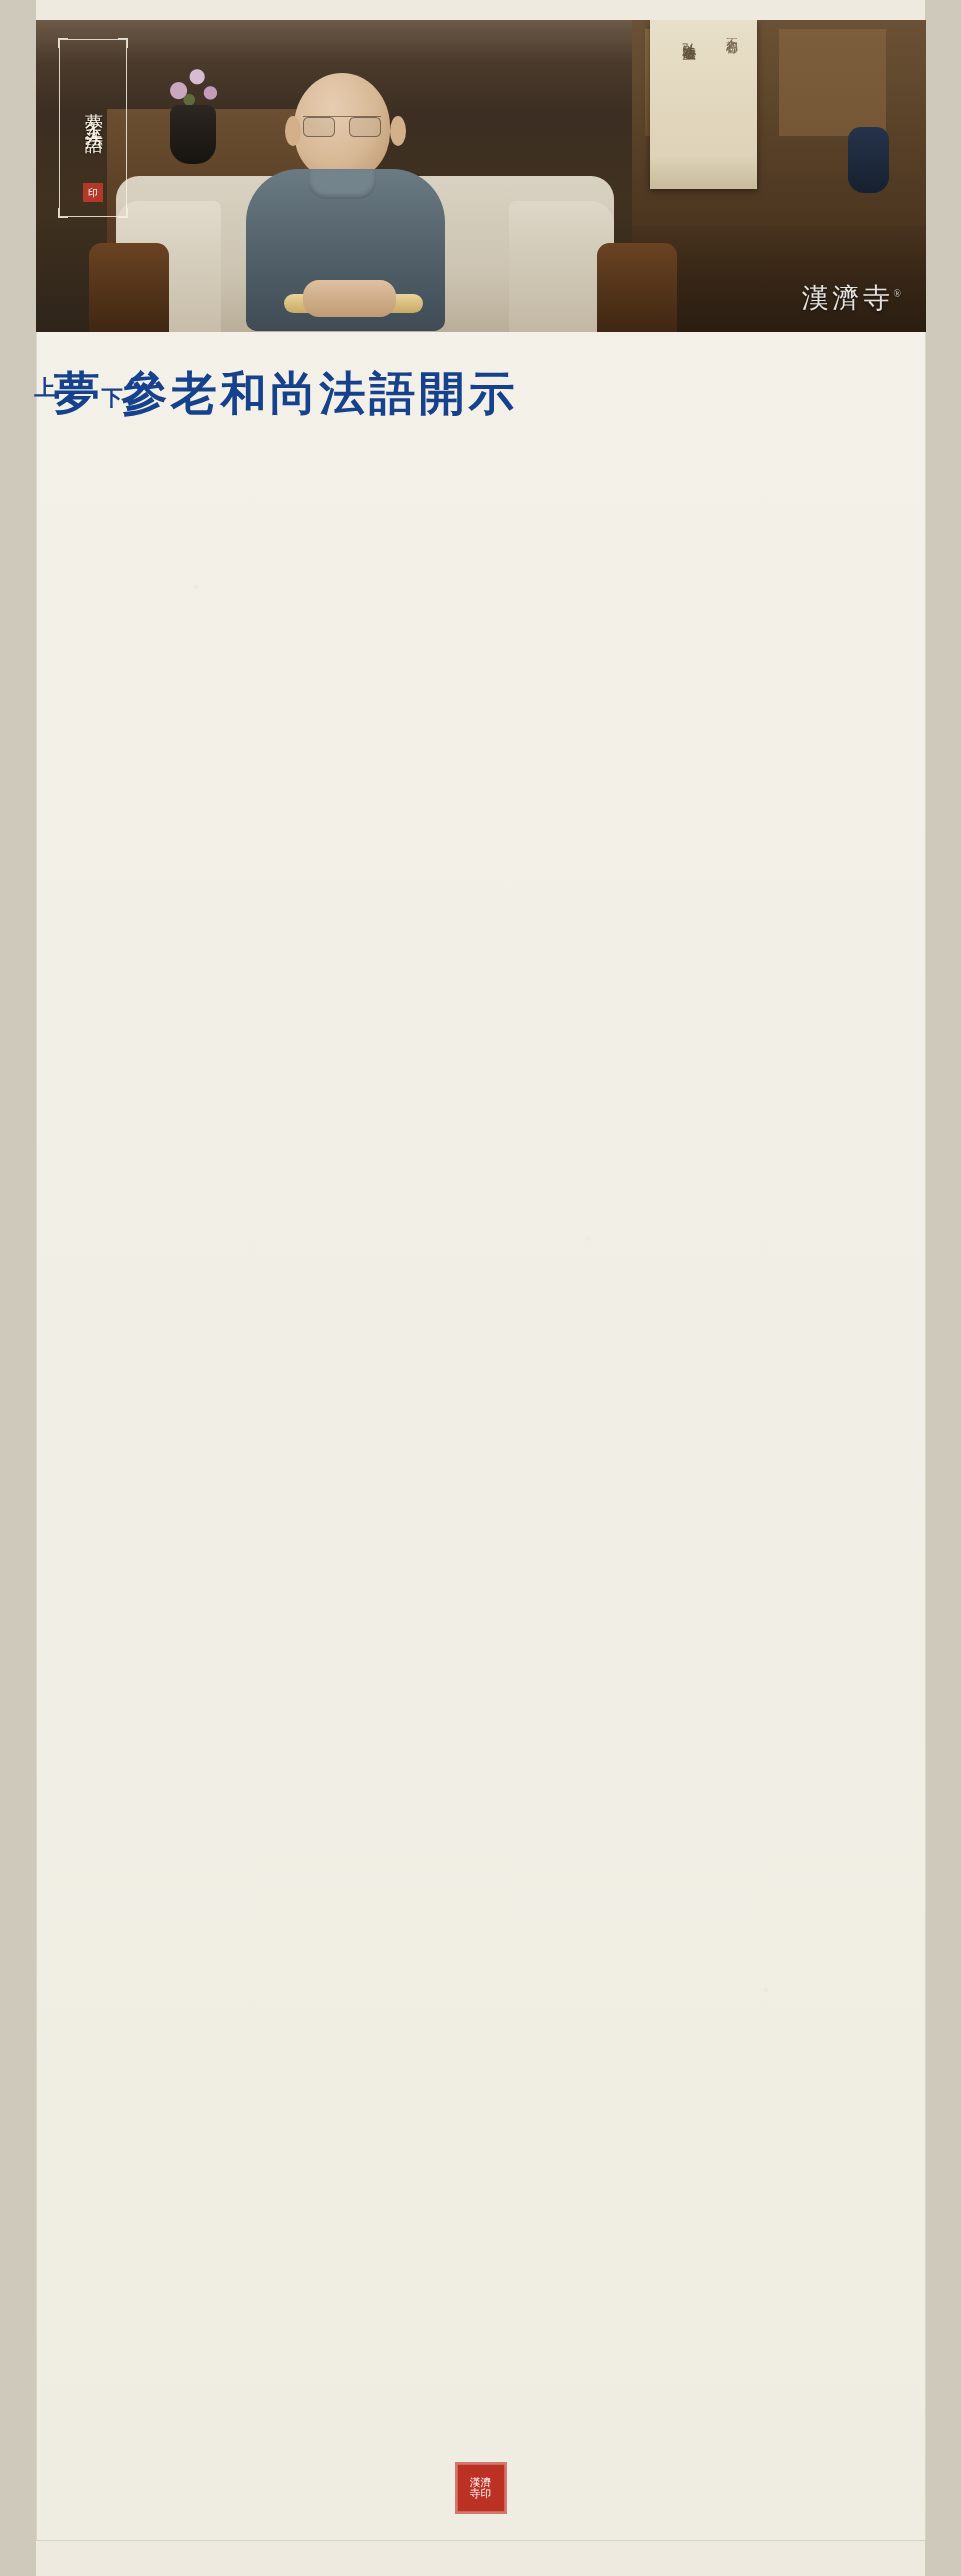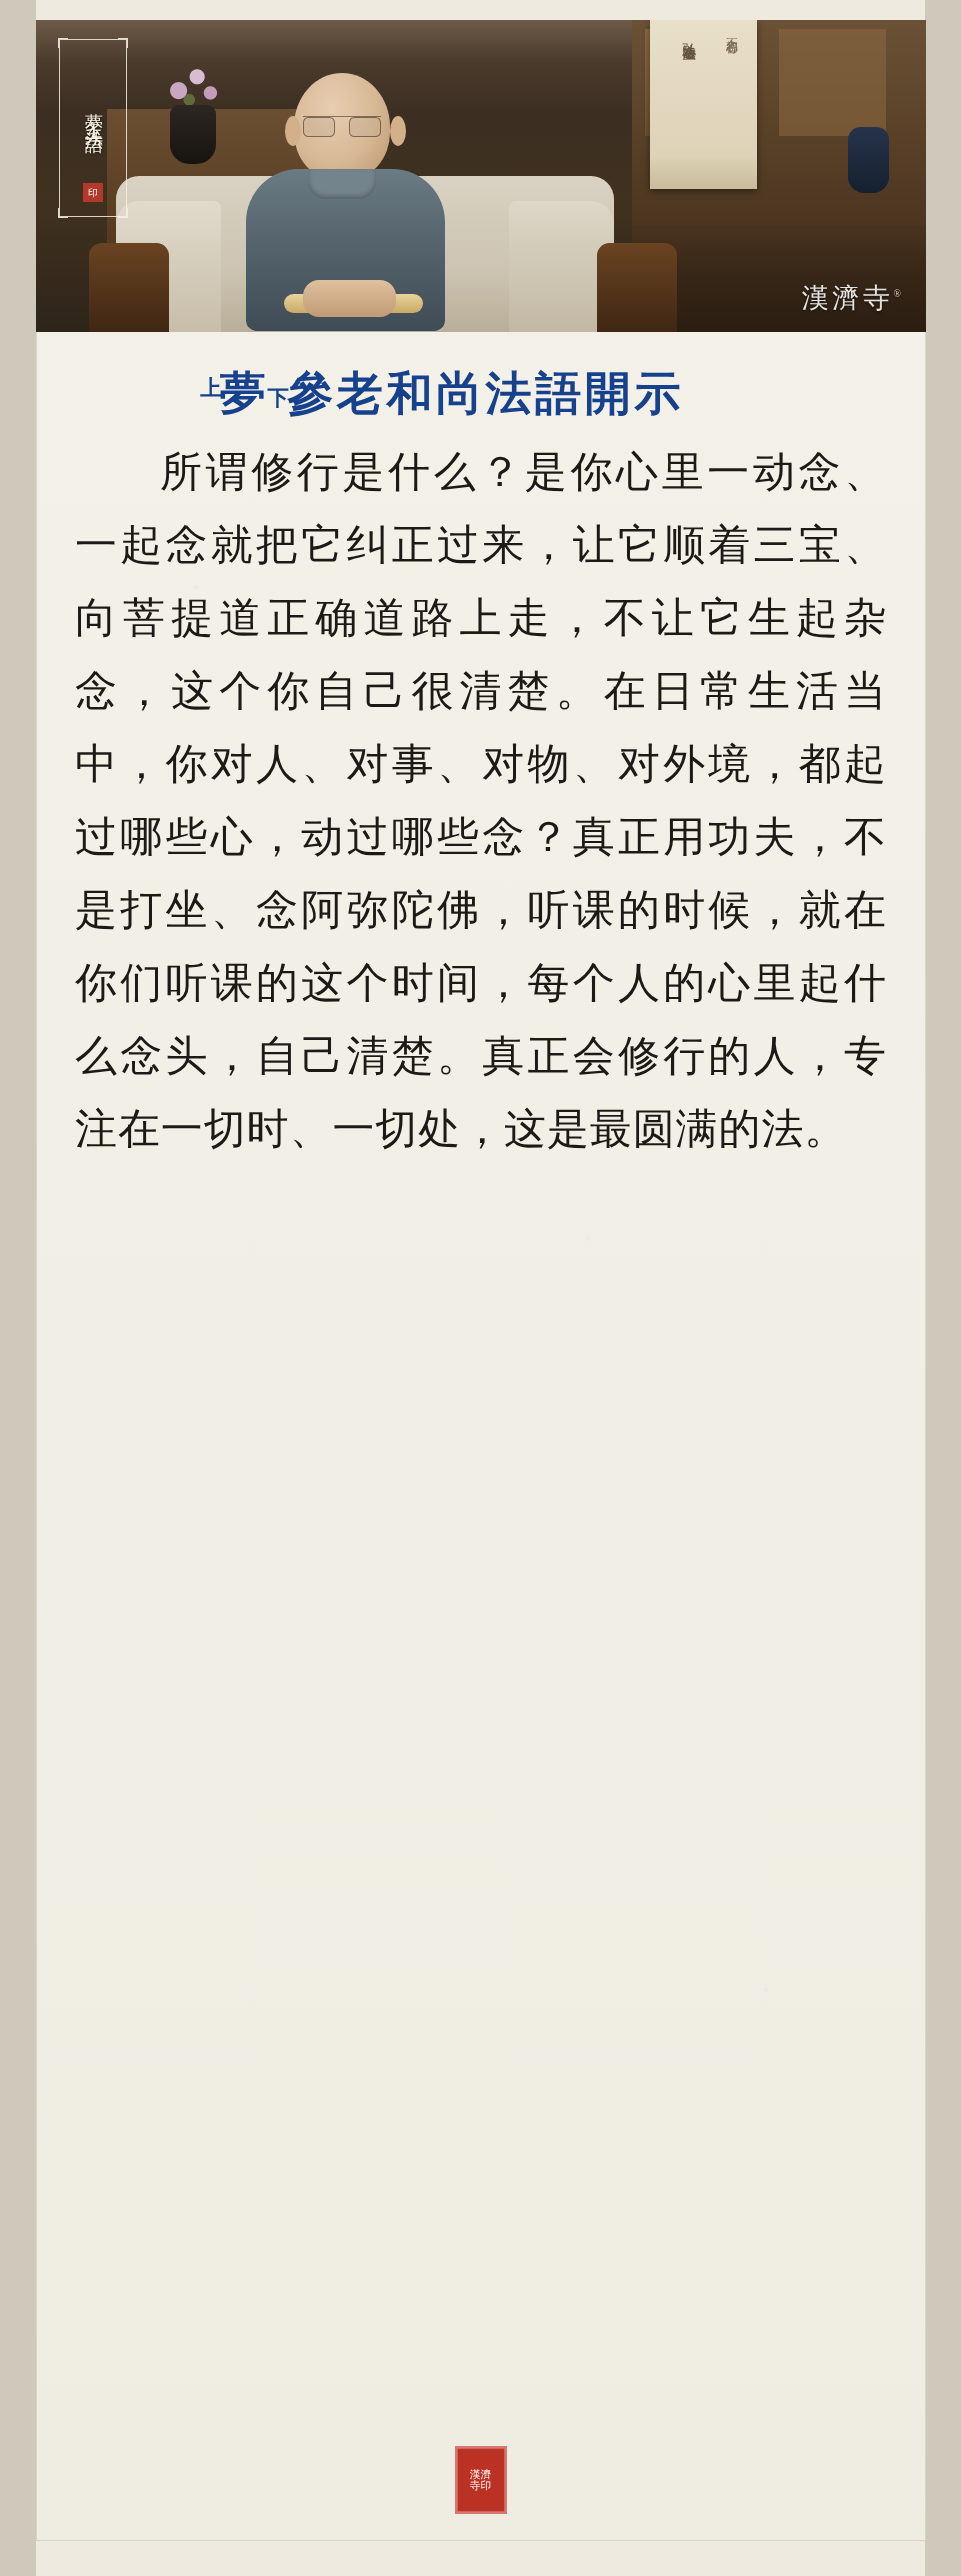--- a/index.html
+++ b/index.html
@@ -287,27 +287,27 @@
   .ph-badge i.c2 { right: -1.8px; top: -1.8px; border-left: none; border-bottom: none;}
   .ph-badge i.c3 { left: -1.8px; bottom: -1.8px; border-right: none; border-top: none;}
   .ph-badge i.c4 { right: -1.8px; bottom: -1.8px; border-left: none; border-top: none;}
 
   
   .title {
     position: absolute;
     left: 0;
     top: 363px;
     width: 886px;
-    text-align: center;
     color: #16418c;
     font-size: 46px;
     letter-spacing: 3.6px;
     font-family: "Liberation Serif", "DejaVu Serif", serif;
     font-weight: 700;
     white-space: nowrap;
+    padding-left: 36px;
   }
   .title .sm {
     font-size: 21.4px;
     vertical-align: 14.2px;
     letter-spacing: 0;
     margin: 0 -1.8px;
   }
   .title .sm.low {
     vertical-align: 3.6px;
   }
@@ -328,21 +328,21 @@
     letter-spacing: 0.9px;
   }
 
   
   .seal {
     position: absolute;
     left: 50%;
     transform: translateX(-50%);
     bottom: 62px;
     width: 52px;
-    height: 68px;
+    height: 52px;
     background: #bb3124;
     color: #fff;
     display: flex;
     align-items: center;
     justify-content: center;
     font-size: 10.7px;
     line-height: 1.05;
     letter-spacing: 0;
     text-align: center;
     box-shadow: inset 0 0 0 2.7px rgba(255,255,255,.35);
@@ -392,21 +392,20 @@
       </div>
 
       <div class="ph-watermark"><span>漢濟寺</span><sup>®</sup></div>
     </div>
   </div>
 
   <div class="title">
     <span class="sm">上</span><span>夢</span><span class="sm low">下</span><span>參老和尚法語開示</span>
   </div>
 
-  <div class="body-text">所谓修行是什么？是你心里一动念、一起念就把它纠正过来，让它顺着三宝、向菩提道正确道路上走，不让它生起杂念，这个你自己很清楚。在日常生活当中，你对人、对事、对物、对外境，都起过哪些心，动过哪些念？真正用功夫，不是打坐、念阿弥陀佛，听课的时候，就在你们听课的这个时间，每个人的心里起什么念头，自己清楚。真正会修行的人，专注在一切时、一切处，这是最圆满的法。</div>
 
   <div class="seal">
     <div>
       <span>漢濟</span>
       <span>寺印</span>
     </div>
   </div>
 </div>
 
 

